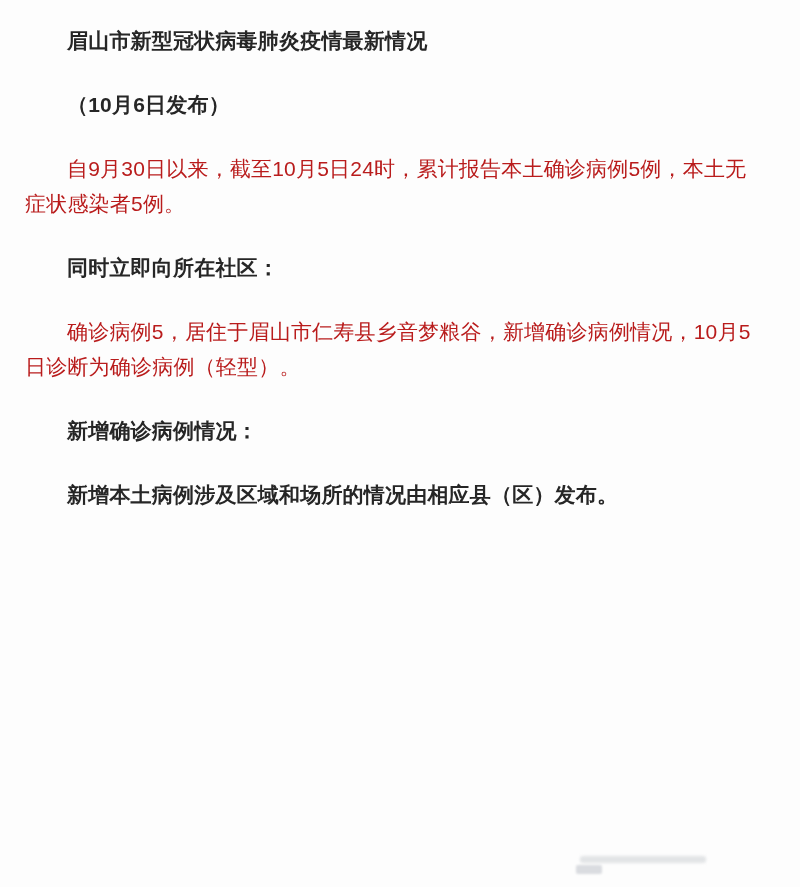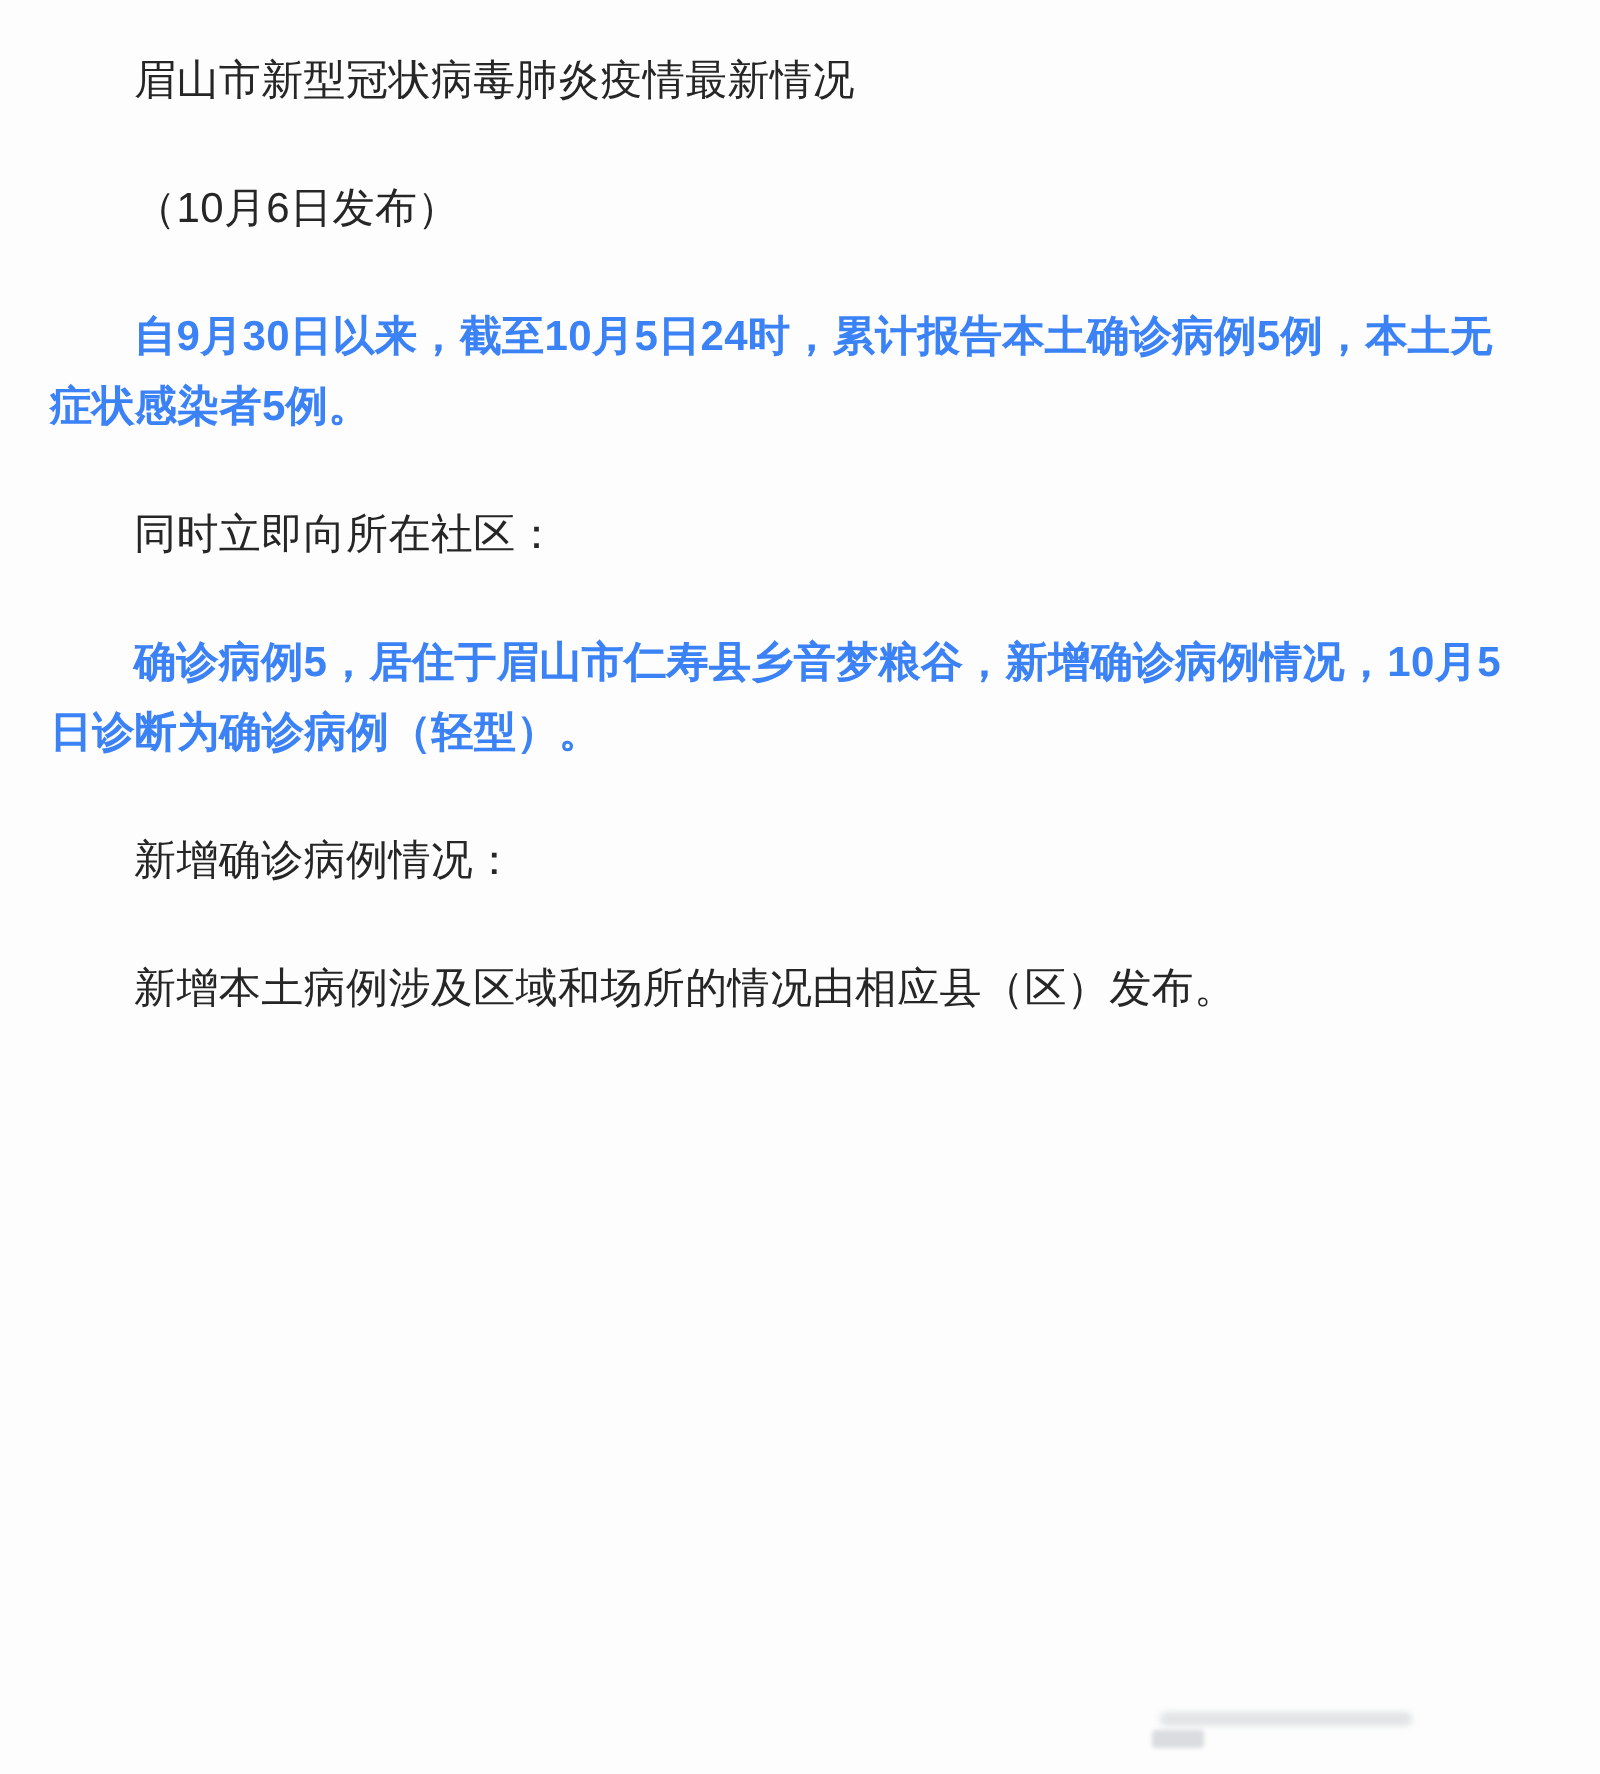--- a/index.html
+++ b/index.html
@@ -15,28 +15,27 @@
     overflow: hidden;
   }
   .doc {
     padding: 23px 42px 0 25px;
   }
   .para {
     font-size: 21px;
     line-height: 35px;
     margin: 0 0 29px 0;
     text-indent: 2em;
-    color: #3b82f6;
+    color: #b91c1c;
     letter-spacing: 0.2px;
     text-align: left;
     word-break: break-all;
-    font-weight: bold;
   }
   .para.bold {
-    font-weight: normal;
+    font-weight: bold;
     color: #262626;
   }
   
   .watermark {
     position: absolute;
     left: 576px;
     top: 854px;
     width: 140px;
     height: 22px;
     pointer-events: none;

